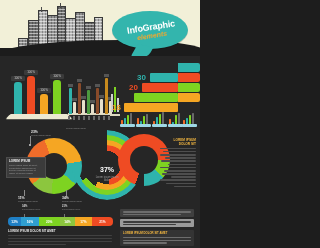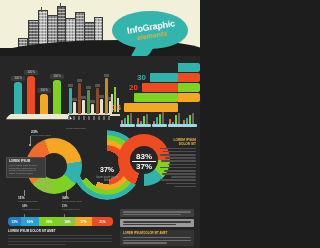--- a/index.html
+++ b/index.html
@@ -322,25 +322,20 @@
   <div class="callout" style="left:66px;top:127px;">
     <span class="co-sub">Lorem ipsum dolor</span>
   </div>
 
   <div class="dnut" style="background:conic-gradient(from 200deg,
               #ef4b23 0deg 250deg,
               #7ed321 250deg 292deg,
               #2fb3ac 292deg 340deg,
               #262626 340deg 360deg);"></div>
   <div class="dnuthole"></div>
-  <div class="dnutTxt">
-    <span class="p1">83%</span>
-    <div class="rule"></div>
-    <span class="p2">37%</span>
-  </div>
 
   <div class="rtext">
     <span class="h">LOREM IPSUM</span>
     <span class="h">DOLOR SIT</span>
     <div class="ln" style="width:100%"></div>
     <div class="ln" style="width:92%;margin-left:8%"></div>
     <div class="ln" style="width:100%"></div>
     <div class="ln" style="width:85%;margin-left:15%"></div>
     <div class="ln" style="width:96%;margin-left:4%"></div>
     <div class="ln" style="width:78%;margin-left:22%"></div>

